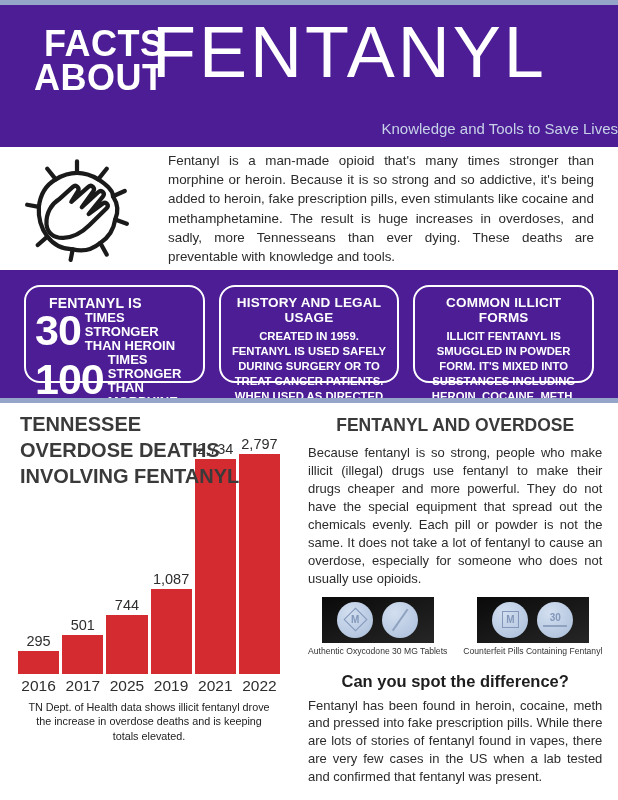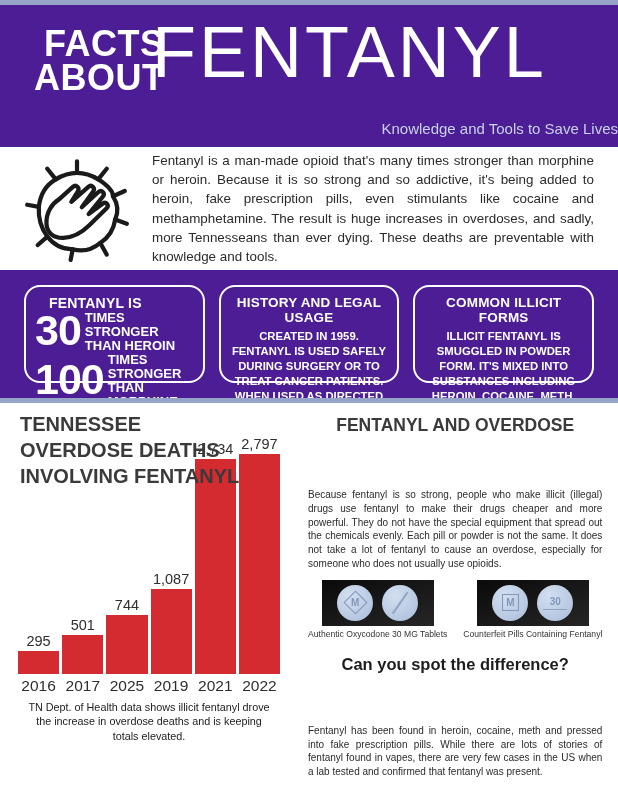--- a/index.html
+++ b/index.html
@@ -9,21 +9,21 @@
   .strip.top{height:5px;}
   .navy{background:#4c1d95;}
 
   
   .header{height:142px;flex:0 0 auto;position:relative;color:#fff;}
   .facts-about{position:absolute;left:34px;top:22px;text-align:right;font-weight:800;font-size:36px;line-height:.95;letter-spacing:.5px;}
   .fentanyl{position:absolute;left:152px;top:6px;font-size:72px;font-weight:200;letter-spacing:3px;font-stretch:condensed;}
   .header-sub{position:absolute;left:0;right:0;bottom:10px;text-align:right;color:#c7d2e8;font-size:15px;}
 
   
-  .intro{height:123px;flex:0 0 auto;background:#fff;display:flex;align-items:center;padding:0 24px;box-sizing:border-box;gap:22px;}
+  .intro{height:123px;flex:0 0 auto;background:#fff;display:flex;align-items:center;padding:0 24px;box-sizing:border-box;gap:38px;}
   .intro-icon{flex:0 0 106px;height:106px;}
   .intro-text{flex:1;font-size:13.4px;line-height:1.42;color:#2b2b2b;text-align:justify;}
 
   
   .band{height:128px;flex:0 0 auto;display:flex;gap:14px;padding:15px 24px;box-sizing:border-box;}
   .card{flex:1;border:2px solid #fff;border-radius:16px;color:#fff;padding:6px 9px;box-sizing:border-box;display:flex;flex-direction:column;}
   .card .card-title{font-weight:800;font-size:13.5px;text-align:center;letter-spacing:.2px;margin-top:2px;}
   .card .card-body{font-size:11.3px;font-weight:600;line-height:1.32;text-align:center;margin-top:4px;}
   .card1 .card-title{text-align:left;margin-left:14px;font-size:14px;}
   .stat-row{display:flex;align-items:center;margin-top:-4px;}
@@ -39,21 +39,21 @@
   .chart-title{position:absolute;top:4px;left:2px;width:225px;font-size:20px;font-weight:700;color:#3a3a3a;line-height:1.3;pointer-events:none;}
   .bar-row{display:flex;align-items:flex-end;height:100%;gap:3px;}
   .bar-colm{flex:1;display:flex;flex-direction:column;align-items:center;justify-content:flex-end;min-width:0;}
   .bar-label{font-size:14.5px;color:#2e2e2e;white-space:nowrap;margin-bottom:2px;}
   .bar{width:100%;}
   .bar-year{font-size:15.5px;color:#2e2e2e;margin-top:3px;white-space:nowrap;}
   .chart-caption{text-align:center;font-size:10.8px;color:#222;line-height:1.32;margin-top:5px;padding:0 4px;}
 
   .info-col{flex:1;padding-left:28px;display:flex;flex-direction:column;}
   .info-heading{text-align:center;font-size:17.5px;font-weight:700;color:#3a3a3a;margin:8px 0 8px;}
-  .info-para{font-size:10px;line-height:1.38;color:#2b2b2b;text-align:justify;margin-top:44px;}
+  .info-para{font-size:13px;line-height:1.38;color:#2b2b2b;text-align:justify;}
   .pills-row{display:flex;justify-content:center;gap:16px;margin-top:9px;}
   .pill-fig{display:flex;flex-direction:column;align-items:center;}
   .photo{width:112px;height:46px;background:linear-gradient(160deg,#0a0a0a,#262626);display:flex;align-items:center;justify-content:center;gap:9px;}
   .pill{width:36px;height:36px;border-radius:50%;background:radial-gradient(circle at 35% 30%,#d3dff0,#a9bdd9);display:flex;align-items:center;justify-content:center;position:relative;}
   .imprint{width:15px;height:15px;border:1.5px solid #8297ba;color:#8297ba;font-size:10px;font-weight:700;display:flex;align-items:center;justify-content:center;}
   .imprint.diamond{transform:rotate(45deg);}
   .imprint.diamond span{transform:rotate(-45deg);}
   .score-diag::after{content:"";position:absolute;width:26px;height:1.6px;background:#8fa3c0;transform:rotate(-55deg);}
   .pill-30{flex-direction:column;font-size:10px;font-weight:700;color:#8297ba;}
   .pill-30 .score-h{width:24px;height:1.5px;background:#8fa3c0;margin-top:2px;}

